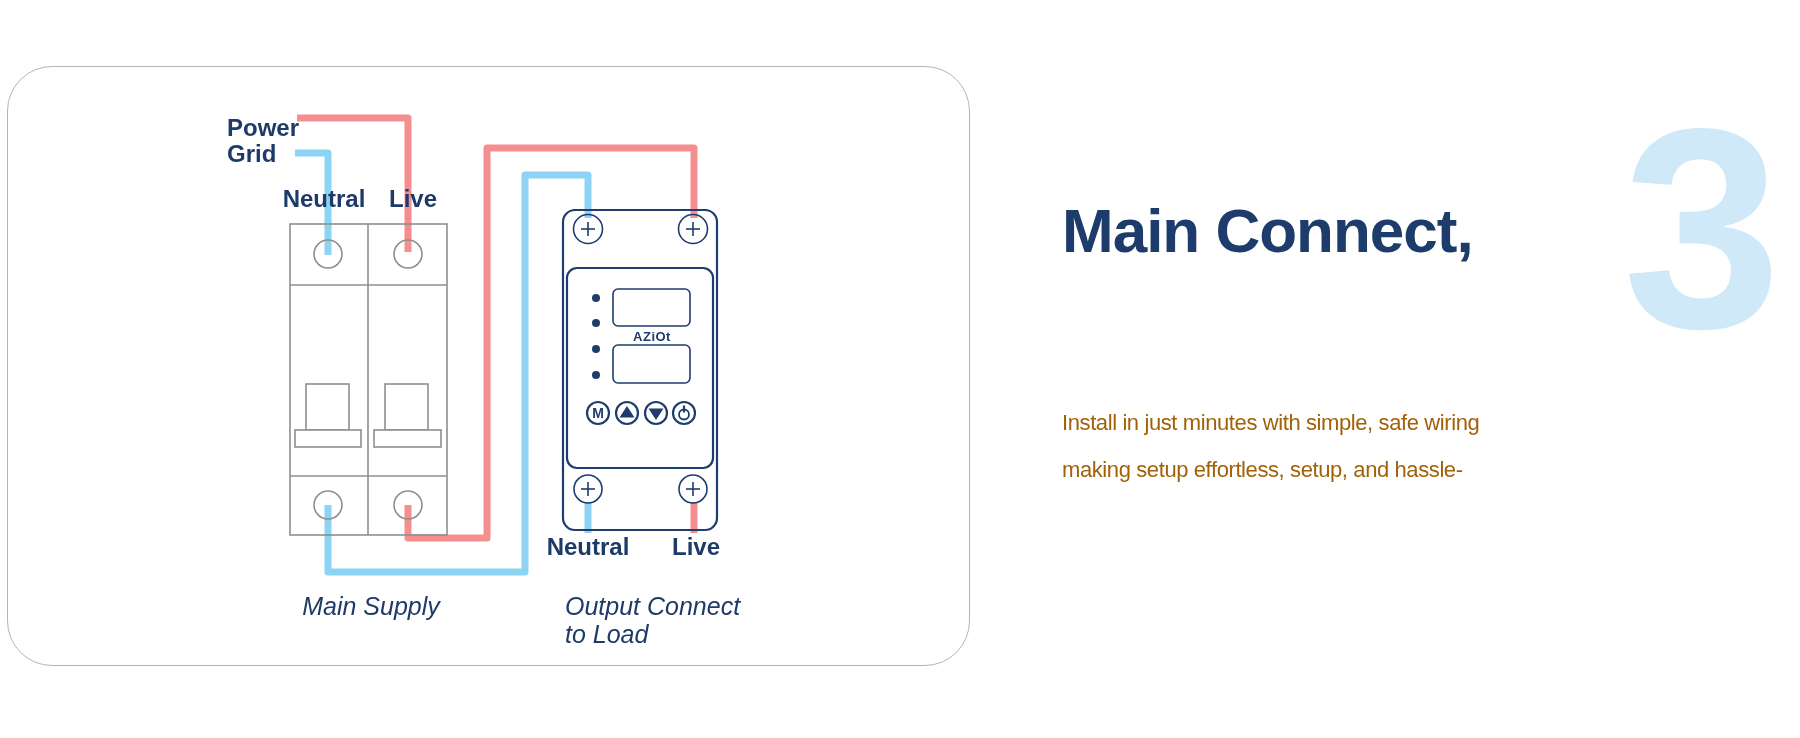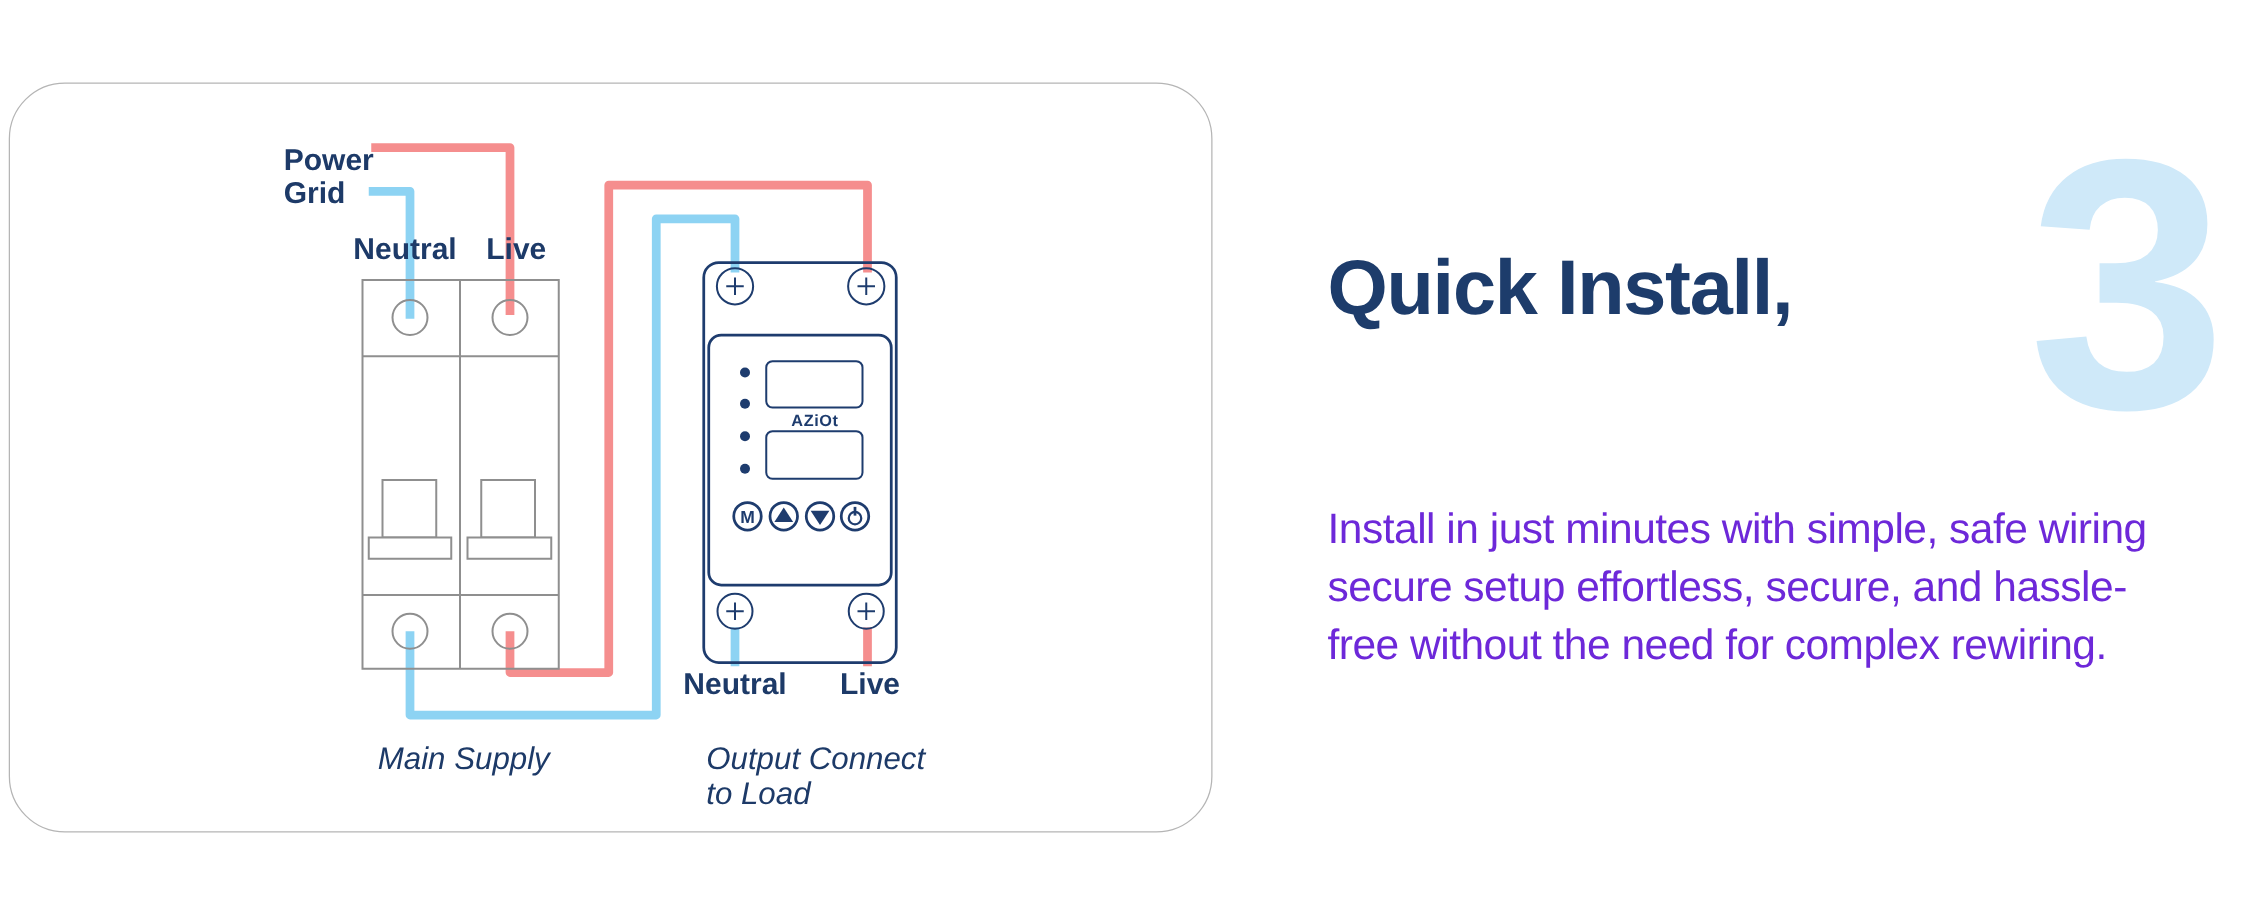--- a/index.html
+++ b/index.html
@@ -25,22 +25,22 @@
   .lbl-caption{fill:#1d3a68;font-style:italic;font-weight:500;font-size:25px;}
   .brand{fill:#1e3c6e;font-weight:bold;font-size:13px;letter-spacing:0.5px;}
   .btn-letter{fill:#1e3c6e;font-weight:bold;font-size:14px;}
   .heading{
     position:absolute;left:1062px;top:187px;
     font-size:62px;font-weight:800;line-height:88px;
     letter-spacing:-1px;color:#1d3c6b;white-space:nowrap;
   }
   .body-text{
     position:absolute;left:1062px;top:400px;
-    font-size:34px;font-weight:400;line-height:46.5px;
-    letter-spacing:-0.4px;color:#6d28d9;white-space:nowrap;
+    font-size:22px;font-weight:400;line-height:46.5px;
+    letter-spacing:-0.4px;color:#a16207;white-space:nowrap;
   }
   .step-number{
     position:absolute;left:1612px;top:86px;width:180px;
     font-size:285px;line-height:285px;font-weight:800;
     color:#cfe9f9;text-align:center;
   }
 </style>
 </head>
 <body>
 
@@ -144,20 +144,19 @@
   <text class="lbl" x="696" y="555" text-anchor="middle">Live</text>
 
   <text class="lbl-caption" x="371" y="615" text-anchor="middle">Main Supply</text>
   <text class="lbl-caption" x="565" y="615">Output Connect</text>
   <text class="lbl-caption" x="565" y="643">to Load</text>
 </svg>
 
 <div class="step-number">3</div>
 
 <div class="heading">
-  <div>Quick Install,</div>
+  <div>Main Connect,</div>
 </div>
 
 <div class="body-text">
   <div>Install in just minutes with simple, safe wiring</div>
-  <div>secure setup effortless, secure, and hassle-</div>
-  <div>free without the need for complex rewiring.</div>
+  <div>making setup effortless, setup, and hassle-</div>
 </div>
 
 </body></html>

